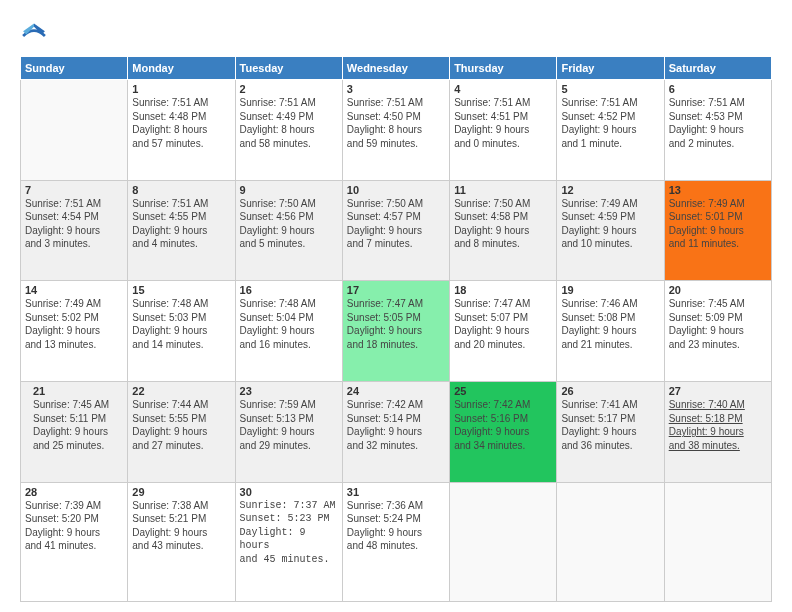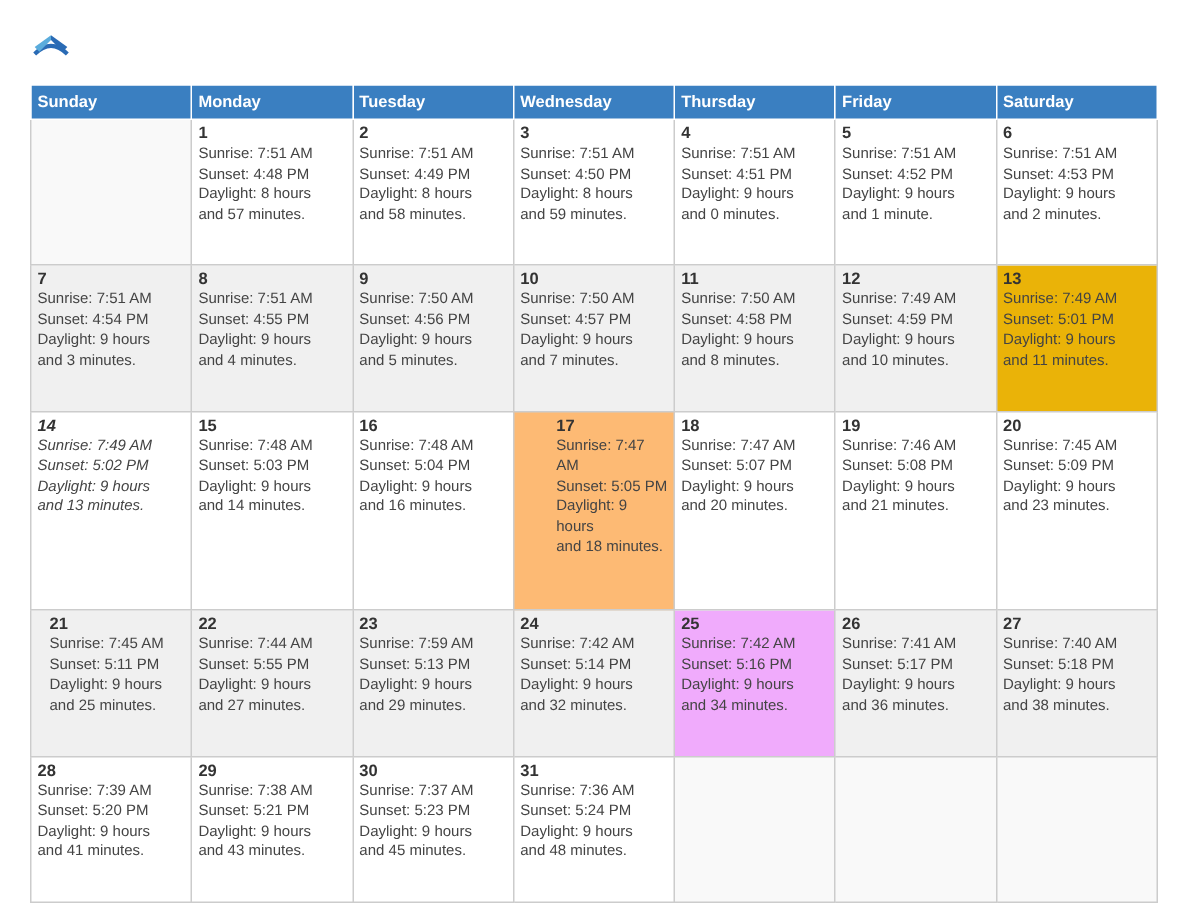--- a/index.html
+++ b/index.html
@@ -223,51 +223,51 @@
 Daylight: 9 hours
 and 8 minutes.</div>
           </td>
           <td style="background: rgb(240, 240, 240);">
             <span class="day-num">12</span>
             <div class="day-info" style="white-space: pre-line;">Sunrise: 7:49 AM
 Sunset: 4:59 PM
 Daylight: 9 hours
 and 10 minutes.</div>
           </td>
-          <td style="background: #eab308;">
+          <td style="background: #f97316;">
             <span class="day-num">13</span>
             <div class="day-info" style="white-space: pre-line;">Sunrise: 7:49 AM
 Sunset: 5:01 PM
 Daylight: 9 hours
 and 11 minutes.</div>
           </td>
         </tr>
         <tr>
-          <td style="background: rgb(255, 255, 255); font-style: italic;">
+          <td style="background: rgb(255, 255, 255);">
             <span class="day-num">14</span>
             <div class="day-info" style="white-space: pre-line;">Sunrise: 7:49 AM
 Sunset: 5:02 PM
 Daylight: 9 hours
 and 13 minutes.</div>
           </td>
           <td style="background: rgb(255, 255, 255);">
             <span class="day-num">15</span>
             <div class="day-info" style="white-space: pre-line;">Sunrise: 7:48 AM
 Sunset: 5:03 PM
 Daylight: 9 hours
 and 14 minutes.</div>
           </td>
           <td style="background: rgb(255, 255, 255);">
             <span class="day-num">16</span>
             <div class="day-info" style="white-space: pre-line;">Sunrise: 7:48 AM
 Sunset: 5:04 PM
 Daylight: 9 hours
 and 16 minutes.</div>
           </td>
-          <td style="background: #fdba74; padding-left: 28px;">
+          <td style="background: #86efac;">
             <span class="day-num">17</span>
             <div class="day-info" style="white-space: pre-line;">Sunrise: 7:47 AM
 Sunset: 5:05 PM
 Daylight: 9 hours
 and 18 minutes.</div>
           </td>
           <td style="background: rgb(255, 255, 255);">
             <span class="day-num">18</span>
             <div class="day-info" style="white-space: pre-line;">Sunrise: 7:47 AM
 Sunset: 5:07 PM
@@ -311,37 +311,37 @@
 Daylight: 9 hours
 and 29 minutes.</div>
           </td>
           <td style="background: rgb(240, 240, 240); margin-left: 16px;">
             <span class="day-num">24</span>
             <div class="day-info" style="white-space: pre-line;">Sunrise: 7:42 AM
 Sunset: 5:14 PM
 Daylight: 9 hours
 and 32 minutes.</div>
           </td>
-          <td style="background: #f0abfc; margin-left: 15px;">
+          <td style="background: #22c55e; margin-left: 15px;">
             <span class="day-num">25</span>
             <div class="day-info" style="white-space: pre-line;">Sunrise: 7:42 AM
 Sunset: 5:16 PM
 Daylight: 9 hours
 and 34 minutes.</div>
           </td>
           <td style="background: rgb(240, 240, 240);">
             <span class="day-num">26</span>
             <div class="day-info" style="white-space: pre-line;">Sunrise: 7:41 AM
 Sunset: 5:17 PM
 Daylight: 9 hours
 and 36 minutes.</div>
           </td>
           <td style="background: rgb(240, 240, 240);">
             <span class="day-num">27</span>
-            <div class="day-info" style="white-space: pre-line;">Sunrise: 7:40 AM
+            <div class="day-info" style="white-space: pre-line; text-decoration: underline;">Sunrise: 7:40 AM
 Sunset: 5:18 PM
 Daylight: 9 hours
 and 38 minutes.</div>
           </td>
         </tr>
         <tr>
           <td style="background: rgb(255, 255, 255);">
             <span class="day-num">28</span>
             <div class="day-info" style="white-space: pre-line;">Sunrise: 7:39 AM
 Sunset: 5:20 PM
@@ -350,21 +350,21 @@
           </td>
           <td style="background: rgb(255, 255, 255);">
             <span class="day-num">29</span>
             <div class="day-info" style="white-space: pre-line;">Sunrise: 7:38 AM
 Sunset: 5:21 PM
 Daylight: 9 hours
 and 43 minutes.</div>
           </td>
           <td style="background: rgb(255, 255, 255);">
             <span class="day-num">30</span>
-            <div class="day-info" style="white-space: pre-line;">Sunrise: 7:37 AM
+            <div class="day-info" style="white-space: pre-line; font-family: Liberation Mono, monospace;">Sunrise: 7:37 AM
 Sunset: 5:23 PM
 Daylight: 9 hours
 and 45 minutes.</div>
           </td>
           <td style="background: rgb(255, 255, 255);">
             <span class="day-num">31</span>
             <div class="day-info" style="white-space: pre-line;">Sunrise: 7:36 AM
 Sunset: 5:24 PM
 Daylight: 9 hours
 and 48 minutes.</div>

